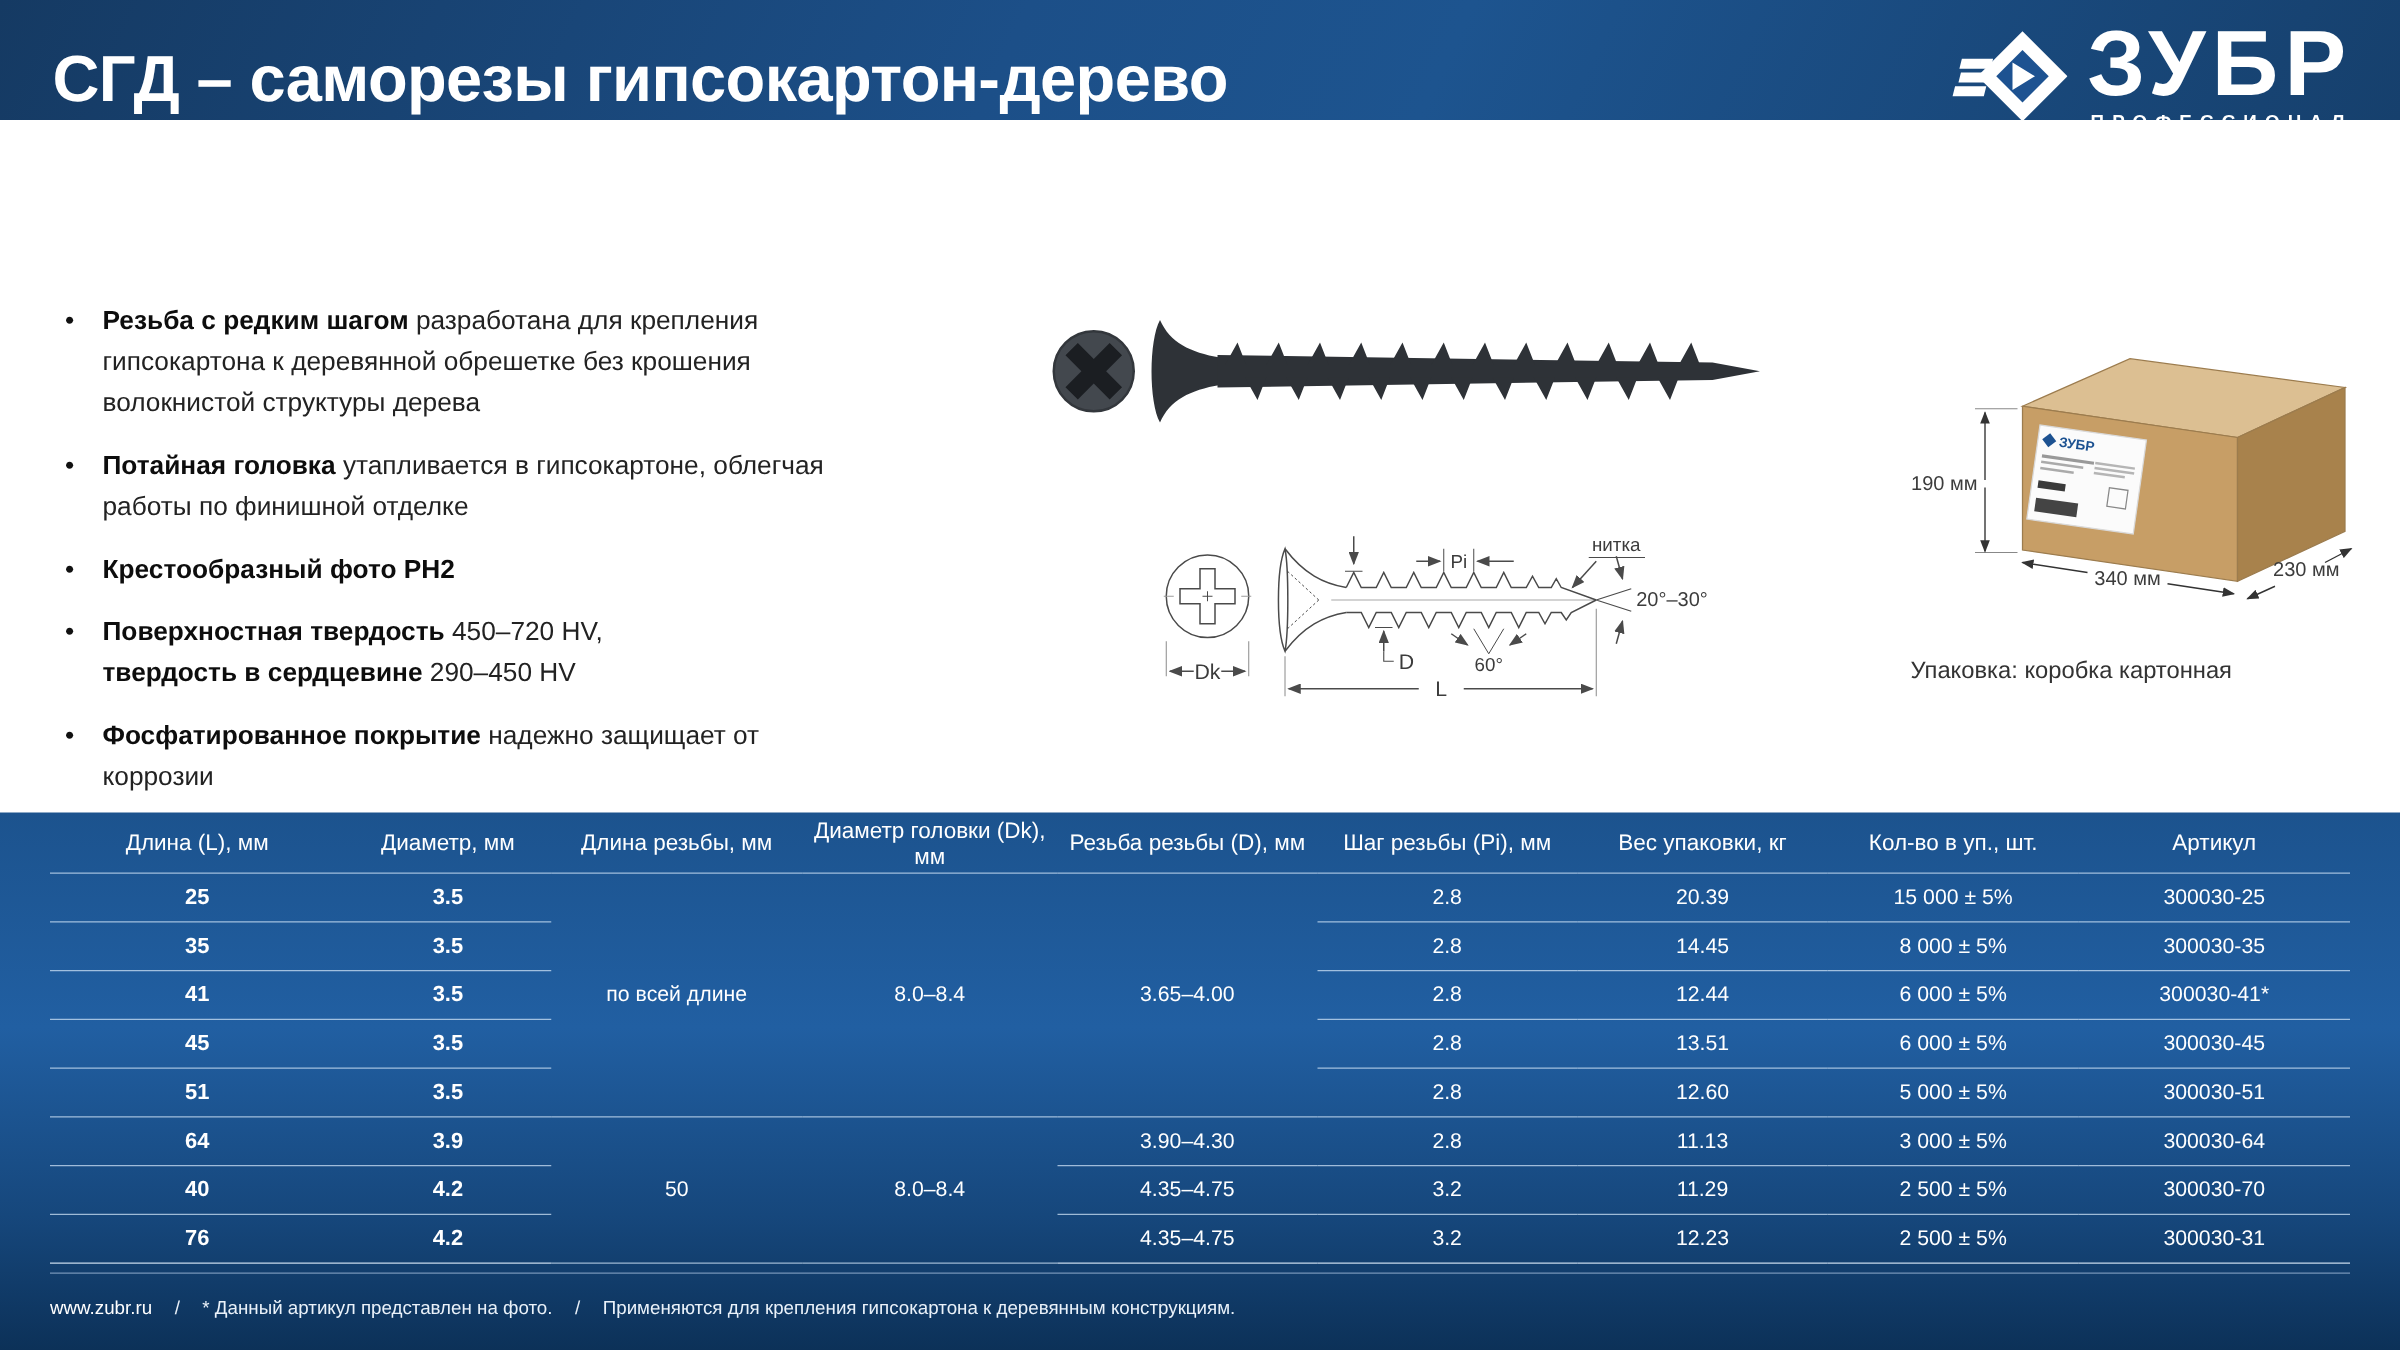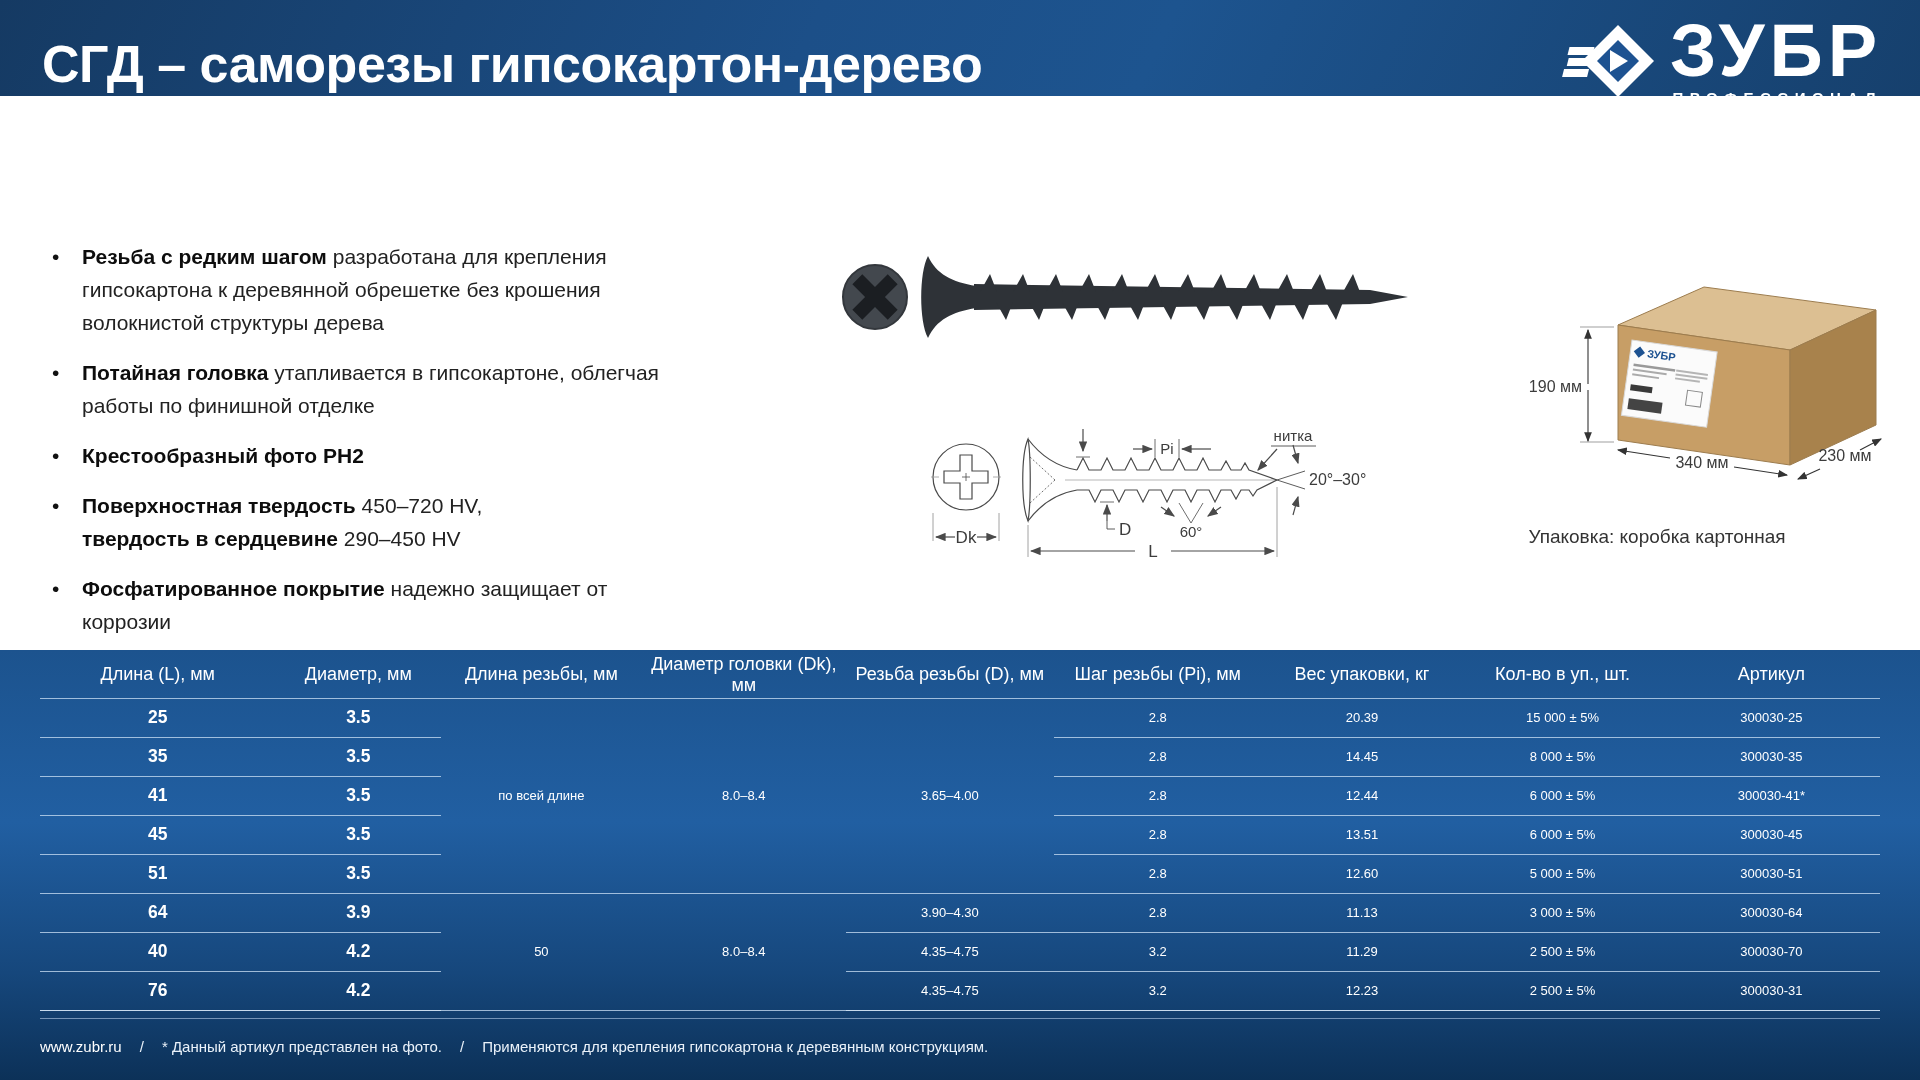--- a/index.html
+++ b/index.html
@@ -31,21 +31,21 @@
     font-size:19px; color:#333; }
   .dtext { font-family:"Liberation Sans",sans-serif; fill:#3c3c3c; }
 
   
   .panel { position:absolute; left:0; top:650px; width:1920px; height:430px;
     background:linear-gradient(180deg,#1c538e 0%,#215fa2 40%,#16477c 75%,#0c3158 100%); }
   table.spec { width:1840px; margin:2px 40px 0 40px; border-collapse:collapse;
     table-layout:fixed; color:#fff; text-align:center; }
   .spec th { height:46px; font-weight:normal; font-size:18px;
     border-bottom:1px solid rgba(205,225,245,.75); }
-  .spec td { height:39px; font-size:13px; border-bottom:1px solid rgba(205,225,245,.75); }
+  .spec td { height:39px; font-size:17px; border-bottom:1px solid rgba(205,225,245,.75); }
   .spec td.b { font-weight:bold; font-size:17.5px; }
   .spec tr.last td { border-bottom:1.5px solid rgba(220,235,250,.9); }
   .c1{width:12.8%}.c2{width:9%}.c3{width:10.9%}.c4{width:11.1%}.c5{width:11.3%}
   .c6{width:11.3%}.c7{width:10.9%}.c8{width:10.9%}.c9{width:11.8%}
   .rule { height:1px; margin:7px 40px 0 40px; background:rgba(200,220,245,.55); }
   .footer { position:absolute; left:40px; top:388px; display:flex; gap:18px;
     color:#eaf2fa; font-size:15px; align-items:baseline; }
   .footer a { color:#fff; text-decoration:none; }
 </style>
 </head>

